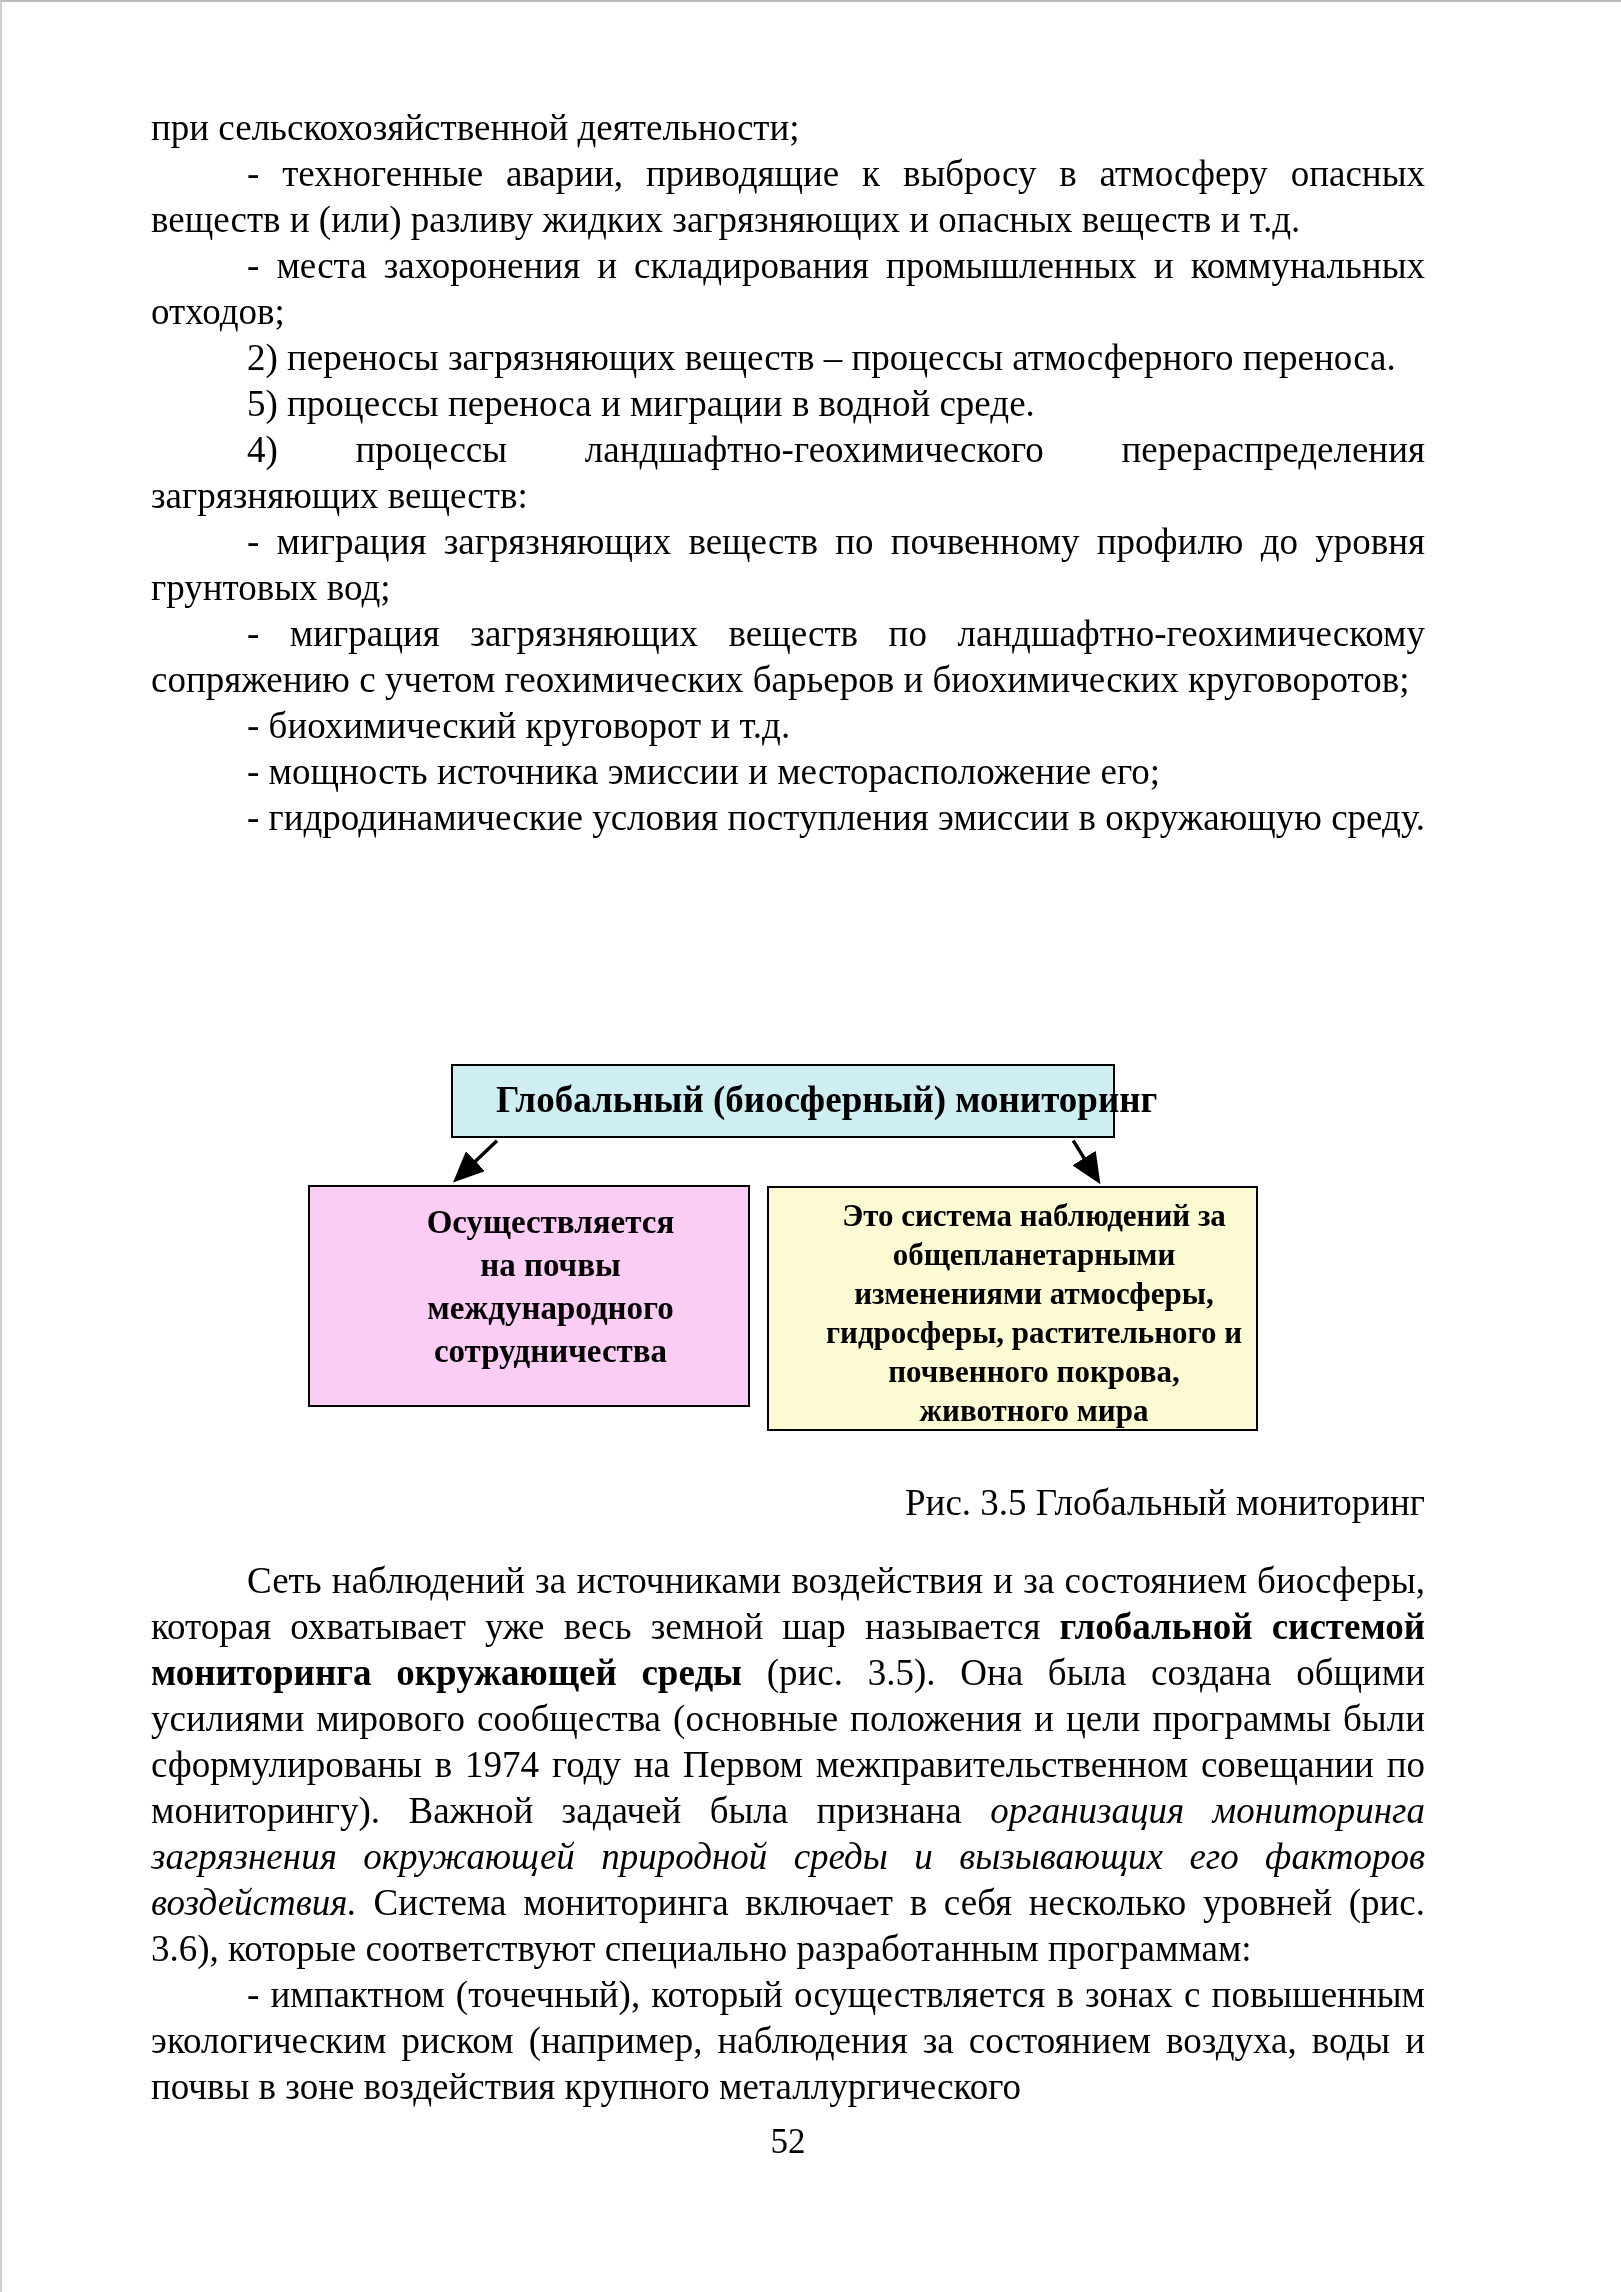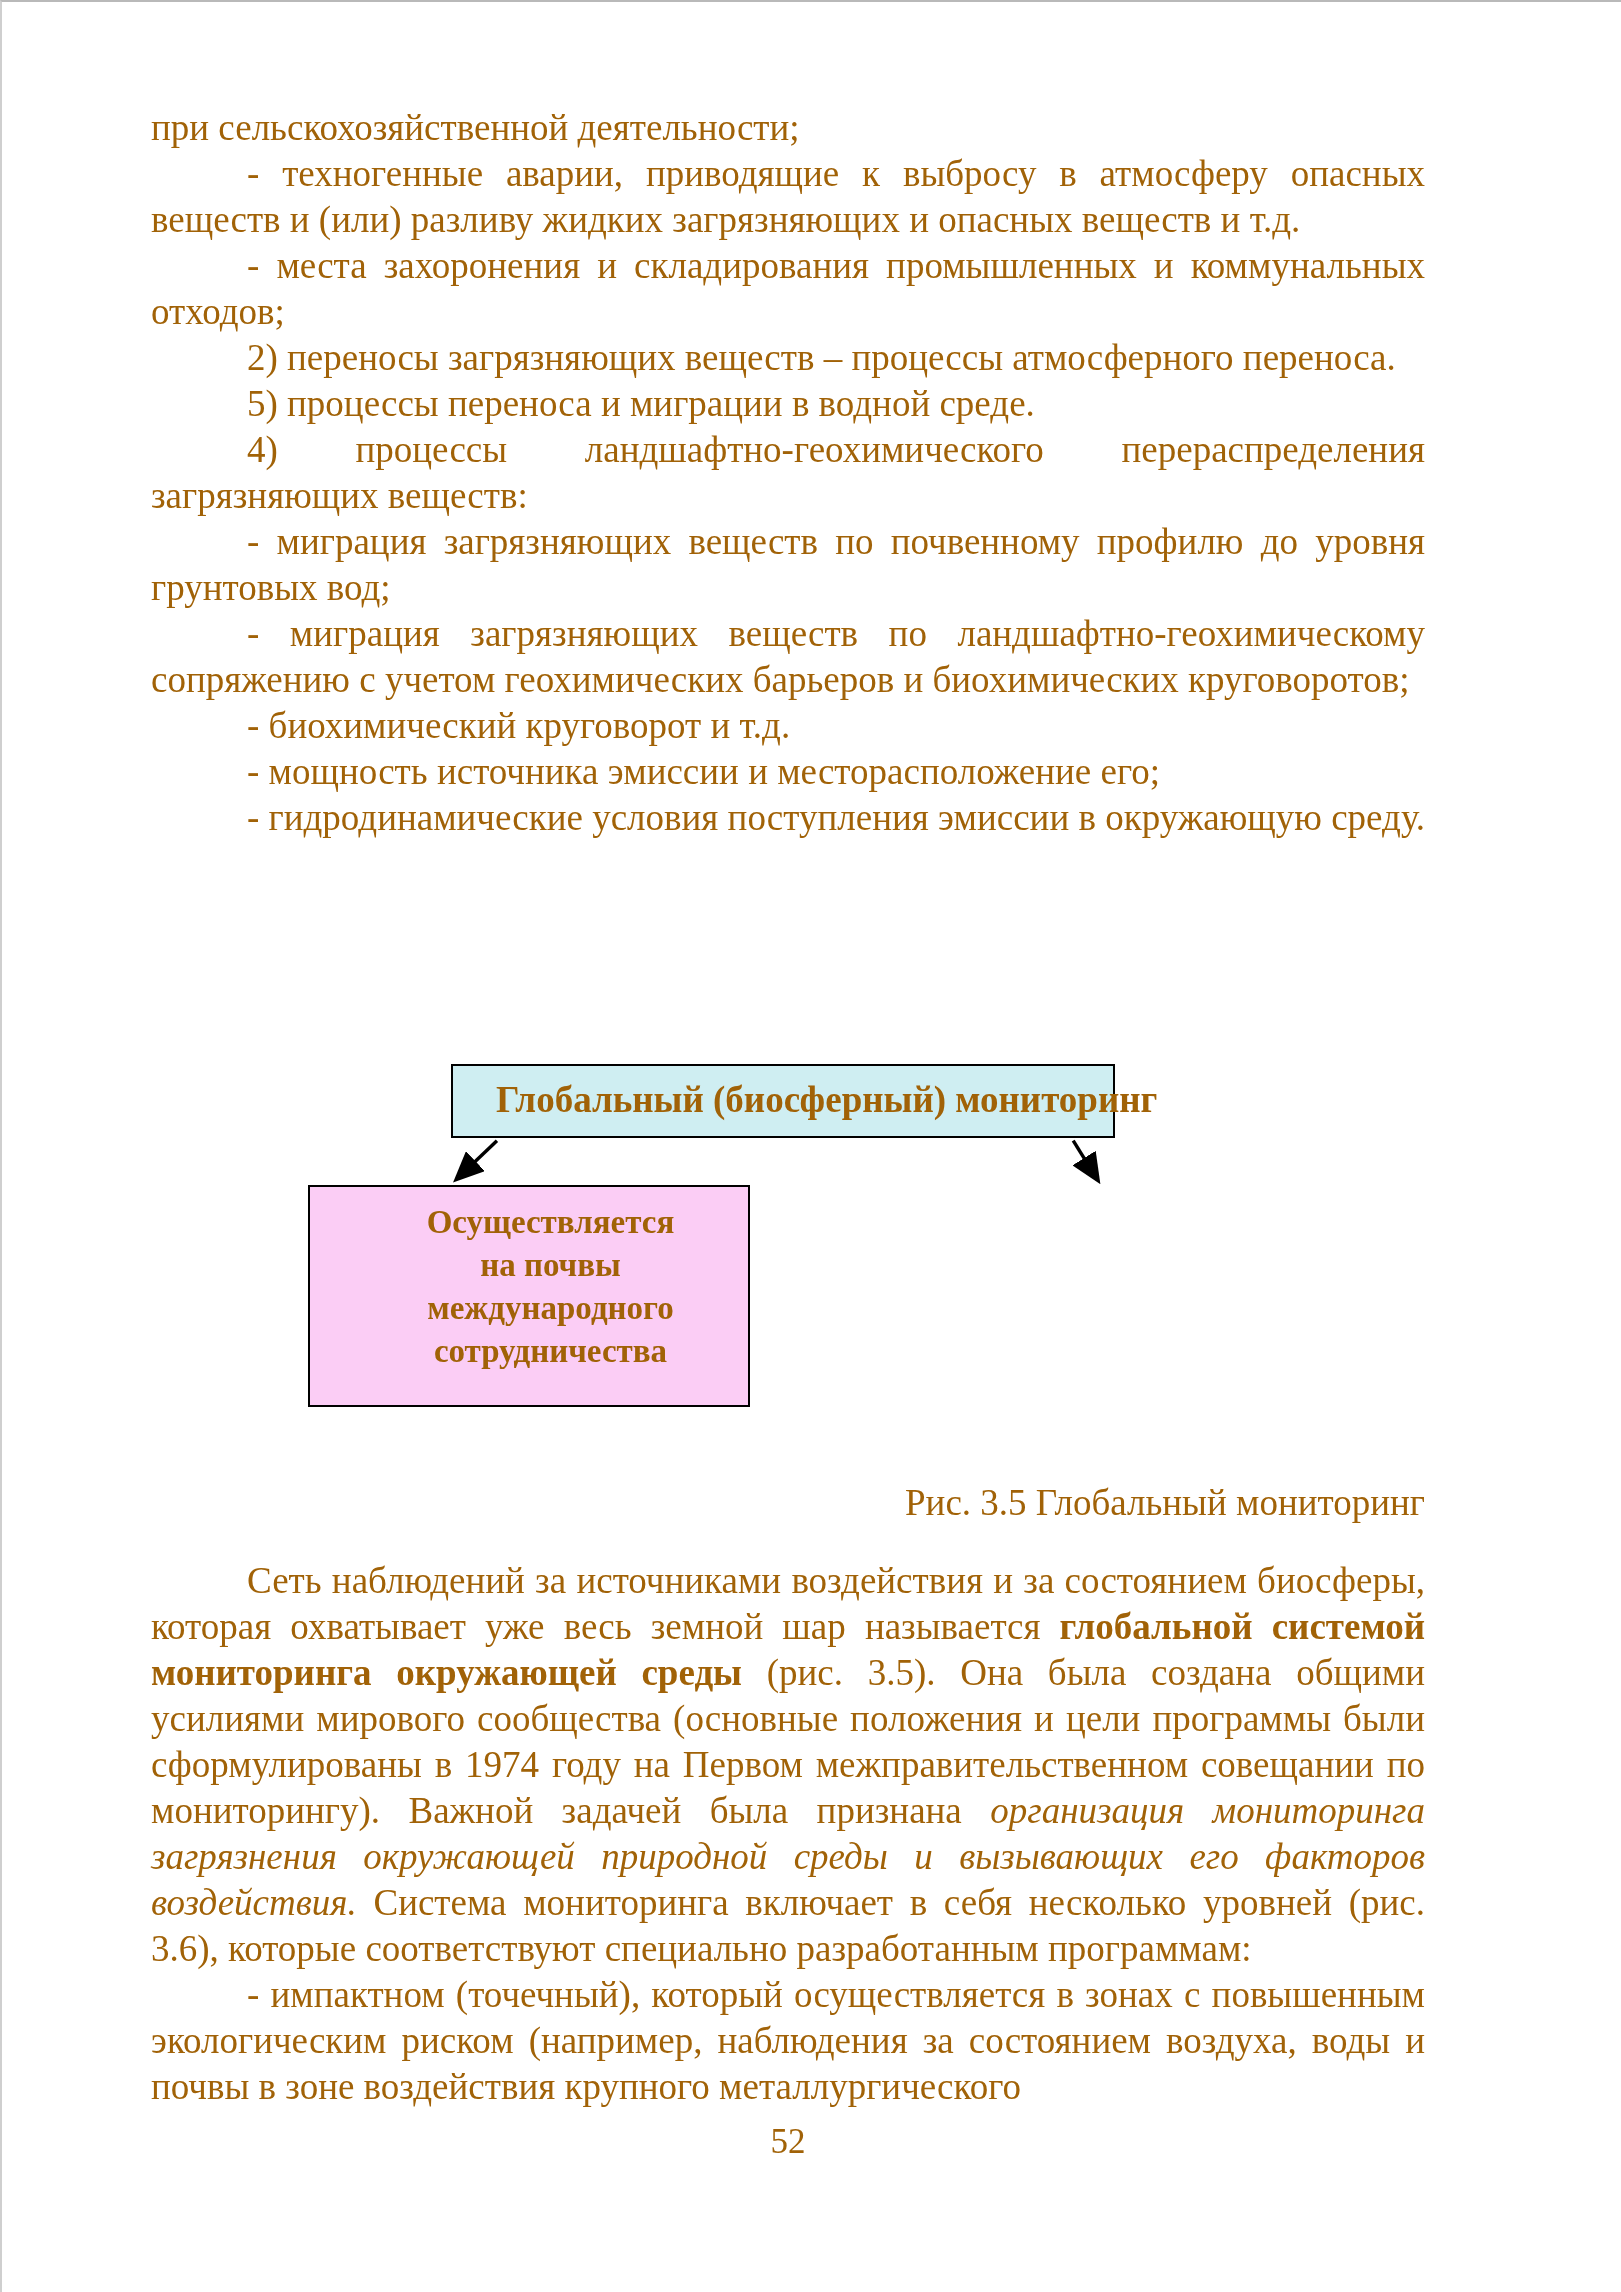--- a/index.html
+++ b/index.html
@@ -4,21 +4,21 @@
 <style>
   html,body{margin:0;padding:0;background:#e9e9e9;}
   .page{
     position:relative;
     width:1621px;height:2293px;
     background:#ffffff;
     border-top:2px solid #b9b9b9;
     border-left:2px solid #cfcfcf;
     box-sizing:border-box;
     font-family:"Liberation Serif","DejaVu Serif",serif;
-    color:#a16207;
+    color:#000000;
     overflow:hidden;
   }
   .text-block{
     position:absolute;
     left:149px;
     width:1274px;
     font-size:37px;
     line-height:46px;
   }
   .para{margin:0;text-align:justify;}
@@ -99,20 +99,26 @@
           <polygon points="0,0 9,4 0,8" fill="#000"></polygon>
         </marker>
       </defs>
       <line x1="353" y1="78" x2="312" y2="117" stroke="#000" stroke-width="3.5" marker-end="url(#ah)"></line>
       <line x1="941" y1="78" x2="966" y2="118" stroke="#000" stroke-width="3.5" marker-end="url(#ah)"></line>
     </svg>
     <div class="fig-box top" style="background: rgb(207, 238, 242);">Глобальный (биосферный) мониторинг</div>
     <div class="fig-box left" style="background: rgb(251, 205, 245);">Осуществляется
 на почвы международного
 сотрудничества</div>
+    <div class="fig-box right" style="background: rgb(251, 250, 210);">Это система наблюдений за
+общепланетарными
+изменениями атмосферы,
+гидросферы, растительного и
+почвенного покрова,
+животного мира</div>
   </div>
 
   <div class="caption">Рис. 3.5 Глобальный мониторинг</div>
 
   <div class="text-block" id="text-block-2" style="top:1556px;">
       <p class="para indent"><span>Сеть наблюдений за источниками воздействия и за состоянием биосферы, которая охватывает уже весь земной шар называется </span><span class="bold">глобальной системой мониторинга окружающей среды</span><span> (рис. 3.5). Она была создана общими усилиями мирового сообщества (основные положения и цели программы были сформулированы в 1974 году на Первом межправительственном совещании по мониторингу). Важной задачей была признана </span><span class="italic">организация мониторинга загрязнения окружающей природной среды и вызывающих его факторов воздействия.</span><span> Система мониторинга включает в себя несколько уровней (рис. 3.6), которые соответствуют специально разработанным программам:</span></p>
       <p class="para indent"><span>- импактном (точечный), который осуществляется в зонах с повышенным экологическим риском (например, наблюдения за состоянием воздуха, воды и почвы в зоне воздействия крупного металлургического</span></p>
     </div>
 
   <div class="page-number">52</div>

